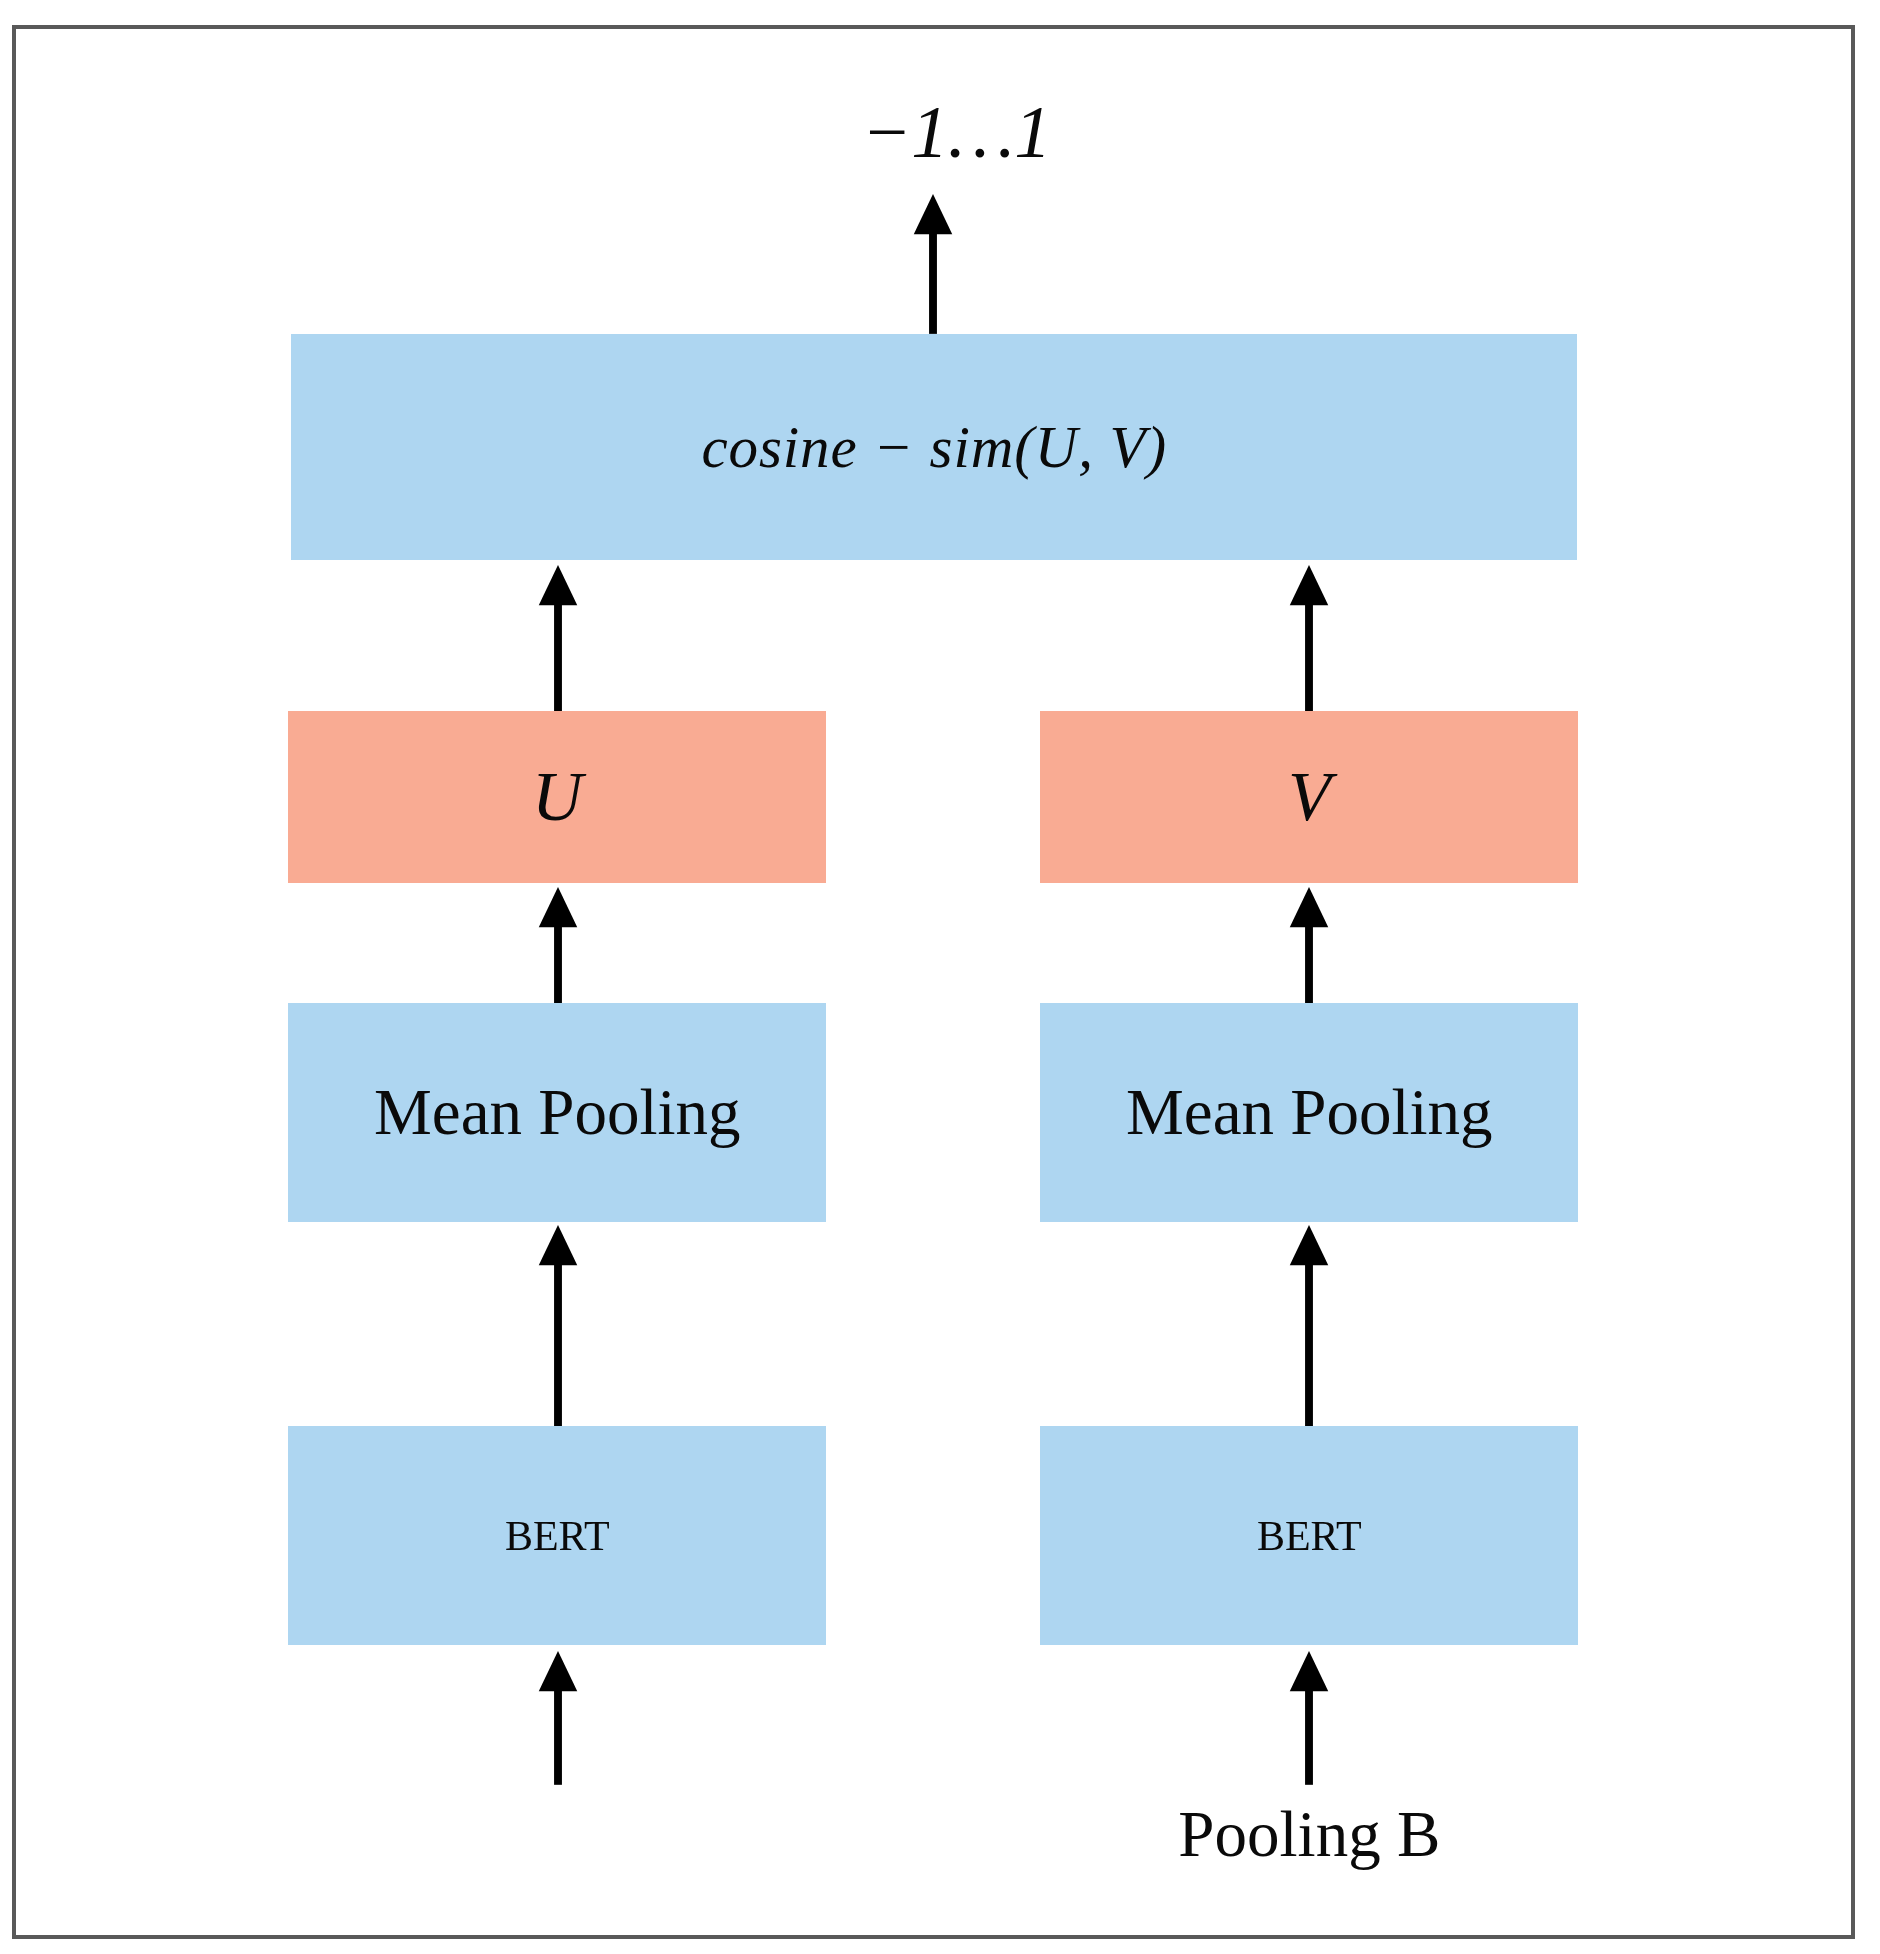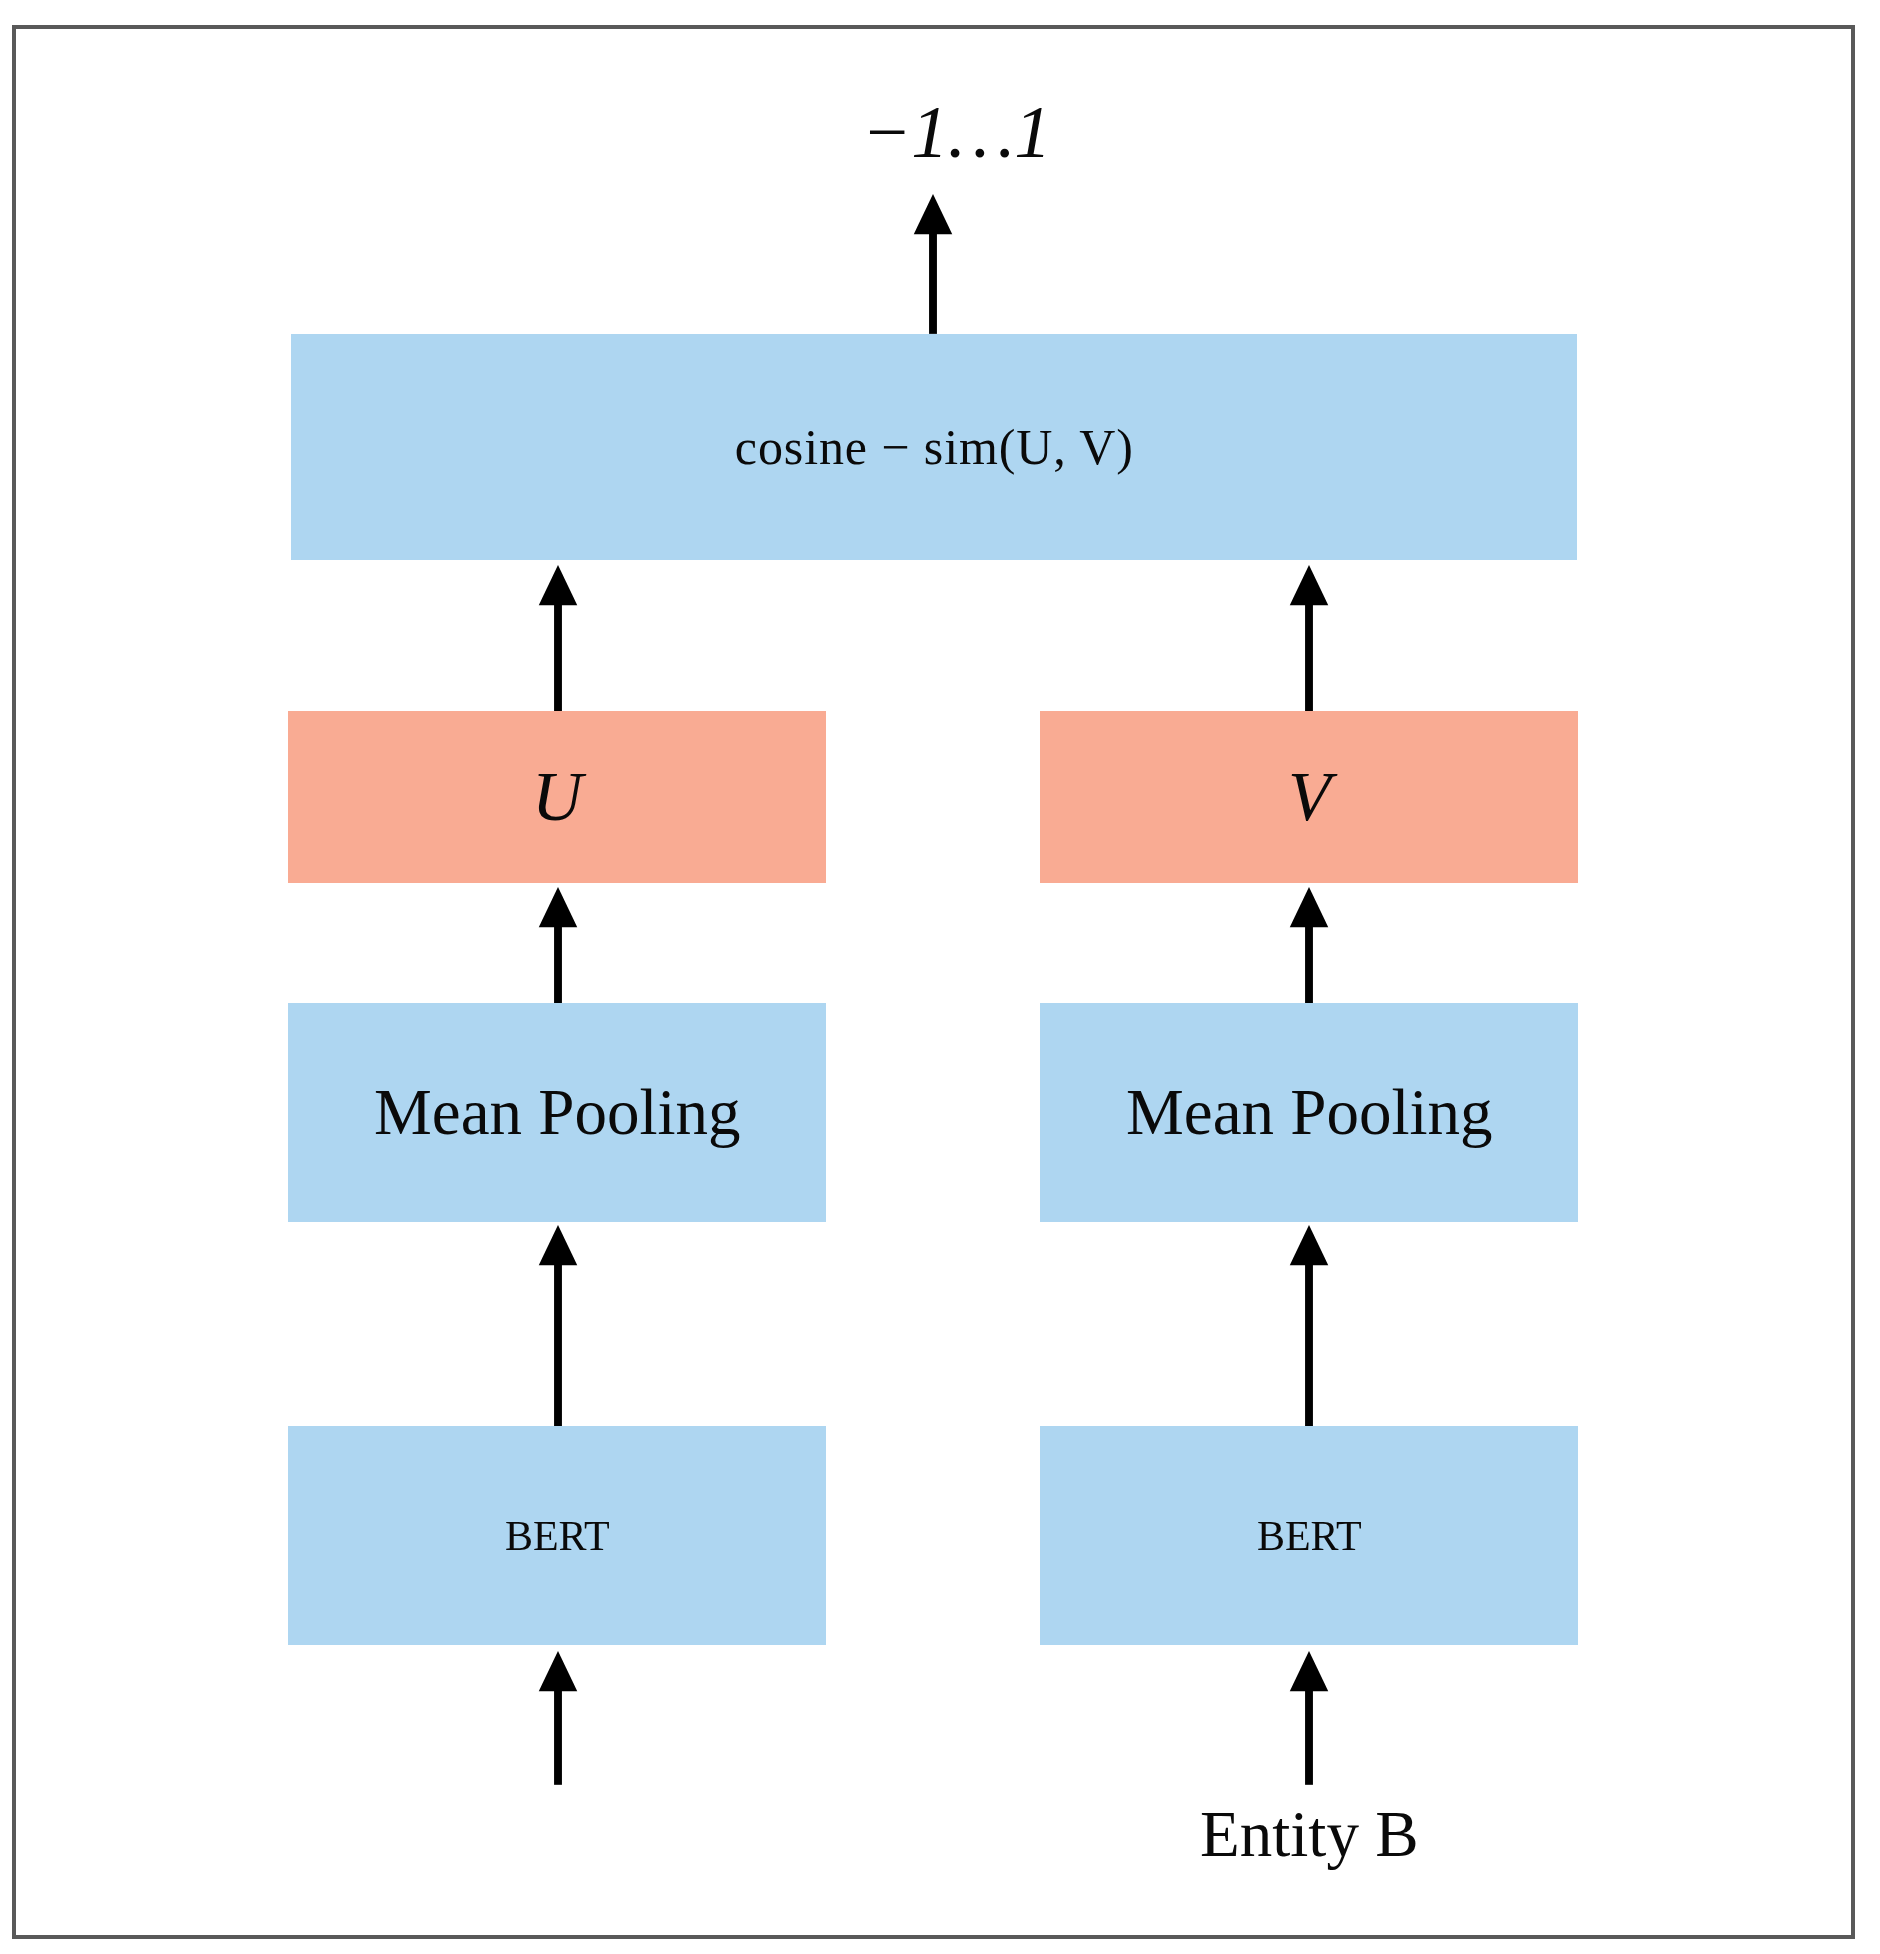--- a/index.html
+++ b/index.html
@@ -45,21 +45,22 @@
   .node.blue  { background: #aed6f1; }
   .node.orange{ background: #f9ab93; }
 
   .node-label { display: block; }
 
   
   #node-cosine {
     left: 275px; top: 305px; width: 1286px; height: 226px;
   }
   #node-cosine .node-label {
-    font-size: 50px;
+    font-style: italic;
+    font-size: 59px;
     letter-spacing: 0.9px;
   }
 
   #node-u { left: 272px; top: 682px; width: 538px; height: 172px; }
   #node-v { left: 1024px; top: 682px; width: 538px; height: 172px; }
   #node-u .node-label, #node-v .node-label {
     font-style: italic;
     font-size: 70px;
   }
 
@@ -191,17 +192,17 @@
       </svg>
     </div>
 
     <div class="arrow" style="left:1272px; top:1620px;">
       <svg width="42" height="136" viewBox="0 0 48 155">
         <line x1="24" y1="155" x2="24" y2="44" stroke="#000000" stroke-width="9"></line>
         <polygon points="24,2 46,48 2,48" fill="#000000"></polygon>
       </svg>
     </div>
 
-    <div class="text-label" id="label-entity-b">Entity B</div>
+    <div class="text-label" id="label-entity-b">Pooling B</div>
 
   </div>
 </div>
 
 
 </body></html>

